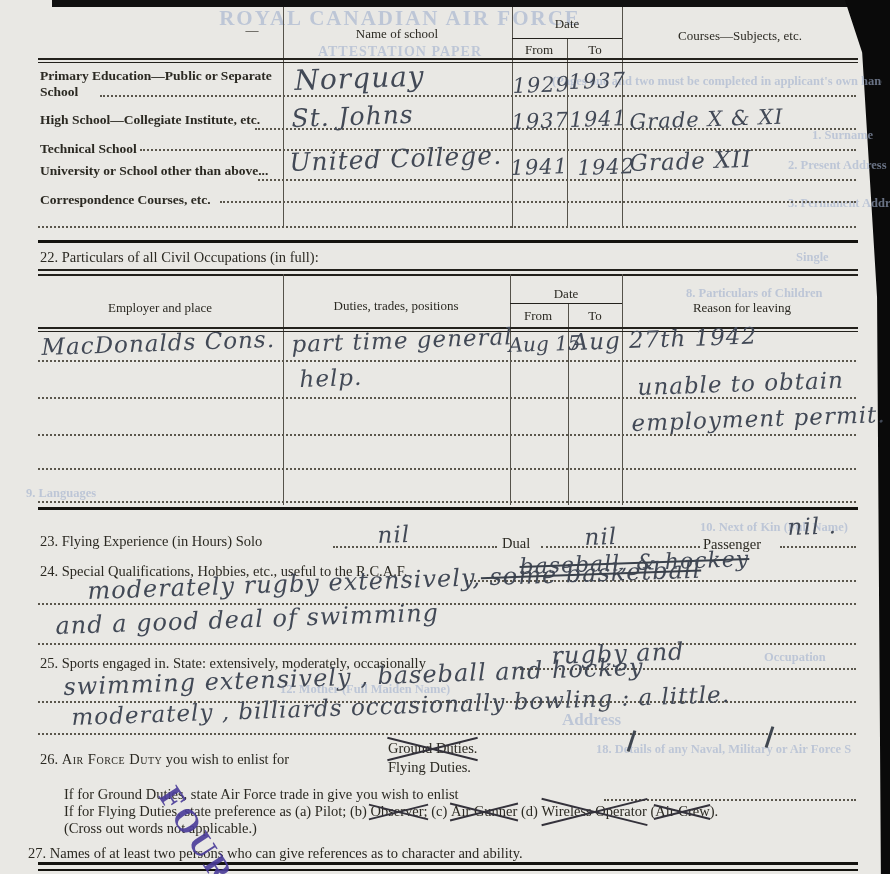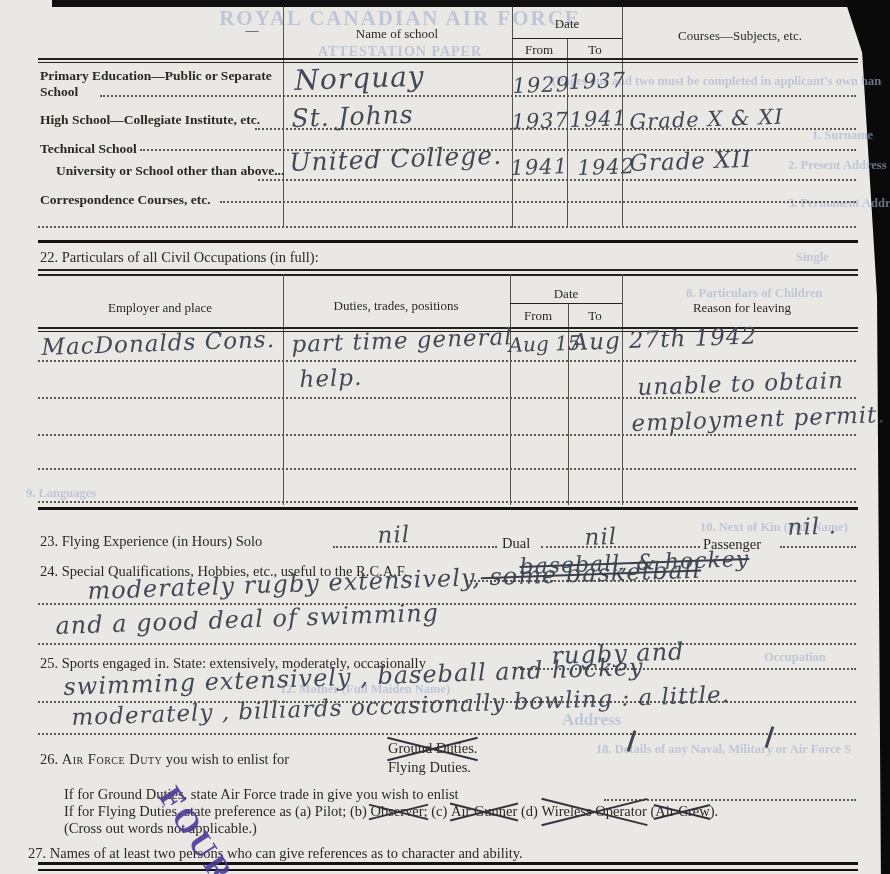--- a/index.html
+++ b/index.html
@@ -72,21 +72,21 @@
 
   <div class="hl" style="left:38px;top:58px;width:820px;"></div>
   <div class="hl" style="left:38px;top:61.5px;width:820px;"></div>
 
   <div class="t lbl wrap" style="left:40px;top:68px;width:246px;">Primary Education—Public or Separate School</div>
   <div class="dot" style="left:100px;top:95px;width:756px;"></div>
   <div class="t lbl" style="left:40px;top:112px;">High School—Collegiate Institute, etc.</div>
   <div class="dot" style="left:255px;top:128px;width:601px;"></div>
   <div class="t lbl" style="left:40px;top:141px;">Technical School</div>
   <div class="dot" style="left:140px;top:149px;width:716px;"></div>
-  <div class="t lbl" style="left:40px;top:163px;margin-left:16px;">University or School other than above...</div>
+  <div class="t lbl" style="left:40px;top:163px;">University or School other than above...</div>
   <div class="dot" style="left:258px;top:179px;width:598px;"></div>
   <div class="t lbl" style="left:40px;top:192px;">Correspondence Courses, etc.</div>
   <div class="dot" style="left:220px;top:201px;width:636px;"></div>
   <div class="dot" style="left:38px;top:226px;width:818px;"></div>
 
   <div class="hw" style="left:295px;top:64px;font-size:28px;">Norquay</div>
   <div class="hw" style="left:513px;top:74px;font-size:21px;">1929</div>
   <div class="hw" style="left:569px;top:70px;font-size:21px;">1937</div>
   <div class="hw" style="left:292px;top:104px;font-size:25px;">St. Johns</div>
   <div class="hw" style="left:512px;top:110px;font-size:21px;">1937</div>

